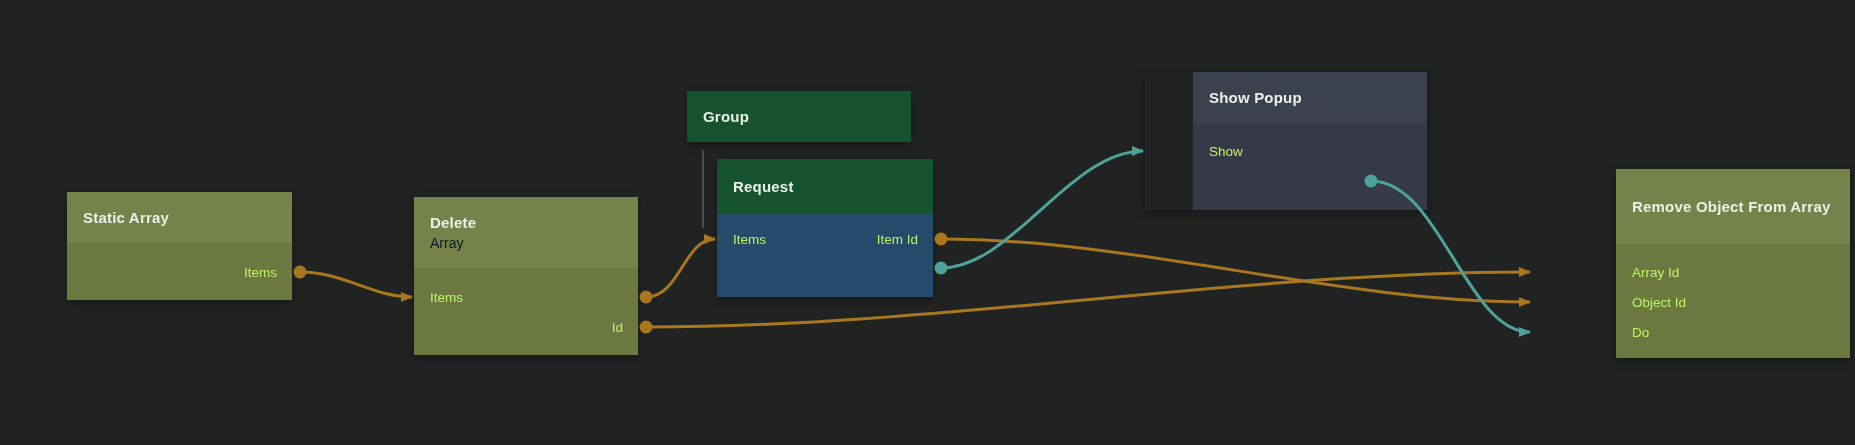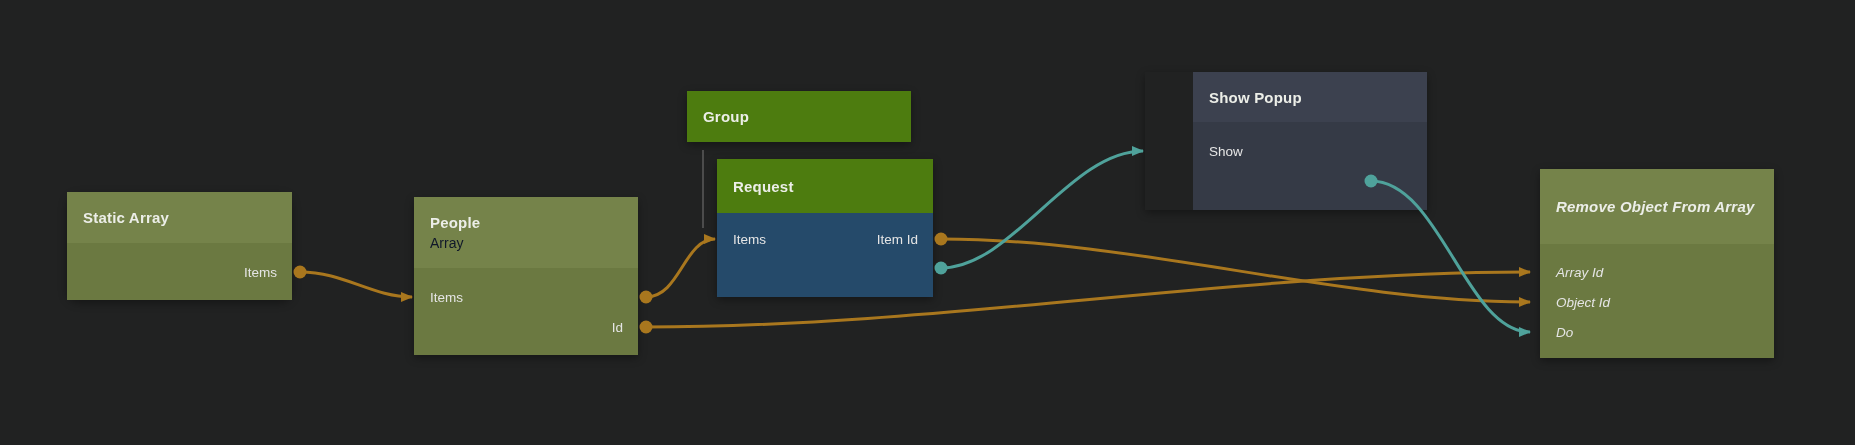--- a/index.html
+++ b/index.html
@@ -25,28 +25,28 @@
   }
   .node-subtitle{
     font-size:14px;font-weight:400;line-height:18px;margin-top:2px;
     color:#0f172a;
   }
   .node-body{box-sizing:border-box;}
   .port-row{
     height:30px;
     display:flex;align-items:center;justify-content:space-between;
     padding:0 15px 0 16px;
-    font-size:13.5px;color:#e5e5e5;
+    font-size:13.5px;color:#bef264;
   }
   .port-row .spacer{flex:1;}
   
   .green .node-header{background:#75834a;}
   .green .node-body{background:#6b7941;}
   
-  .blue .node-header{background:#4d7c0f;}
+  .blue .node-header{background:#14532d;}
   .blue .node-body{background:#254a6a;}
   
   .gray .node-header{background:#3c414f;}
   .gray .node-body{background:#353a46;}
 
   
   #node-static-array{left:67px;top:192px;width:225px;border-radius:12px;}
   #node-static-array .node-header{height:51px;}
   #node-static-array .node-body{height:57px;padding-top:14px;}
 
@@ -59,21 +59,21 @@
 
   #node-repeater{left:717px;top:159px;width:216px;}
   #node-repeater .node-header{height:54px;}
   #node-repeater .node-body{height:84px;padding-top:12px;}
   #node-repeater .port-row{height:29px;}
 
   #node-show-popup{left:1145px;top:72px;width:234px;padding-left:48px;}
   #node-show-popup .node-header{height:50px;}
   #node-show-popup .node-body{height:88px;padding-top:14px;}
 
-  #node-remove{left:1540px;top:169px;width:234px;font-style:italic;}
+  #node-remove{left:1616px;top:169px;width:234px;}
   #node-remove .node-header{height:75px;}
   #node-remove .node-body{height:114px;padding-top:13px;}
 
   svg.wires{position:absolute;left:0;top:0;pointer-events:none;}
   svg.wires path, svg.wires circle, svg.wires line{pointer-events:auto;}
 </style>
 </head>
 <body>
 
 <div class="canvas">
@@ -85,21 +85,21 @@
     <div class="node-body">
       <div class="port-row">
         <span class="spacer"></span>
         <span>Items</span>
       </div>
     </div>
   </div>
 
   <div class="node green" id="node-people">
     <div class="node-header">
-      <div class="node-title">People</div>
+      <div class="node-title">Delete</div>
       <div class="node-subtitle">Array</div>
     </div>
     <div class="node-body">
       <div class="port-row">
         <span>Items</span>
       </div>
       <div class="port-row">
         <span class="spacer"></span>
         <span>Id</span>
       </div>

